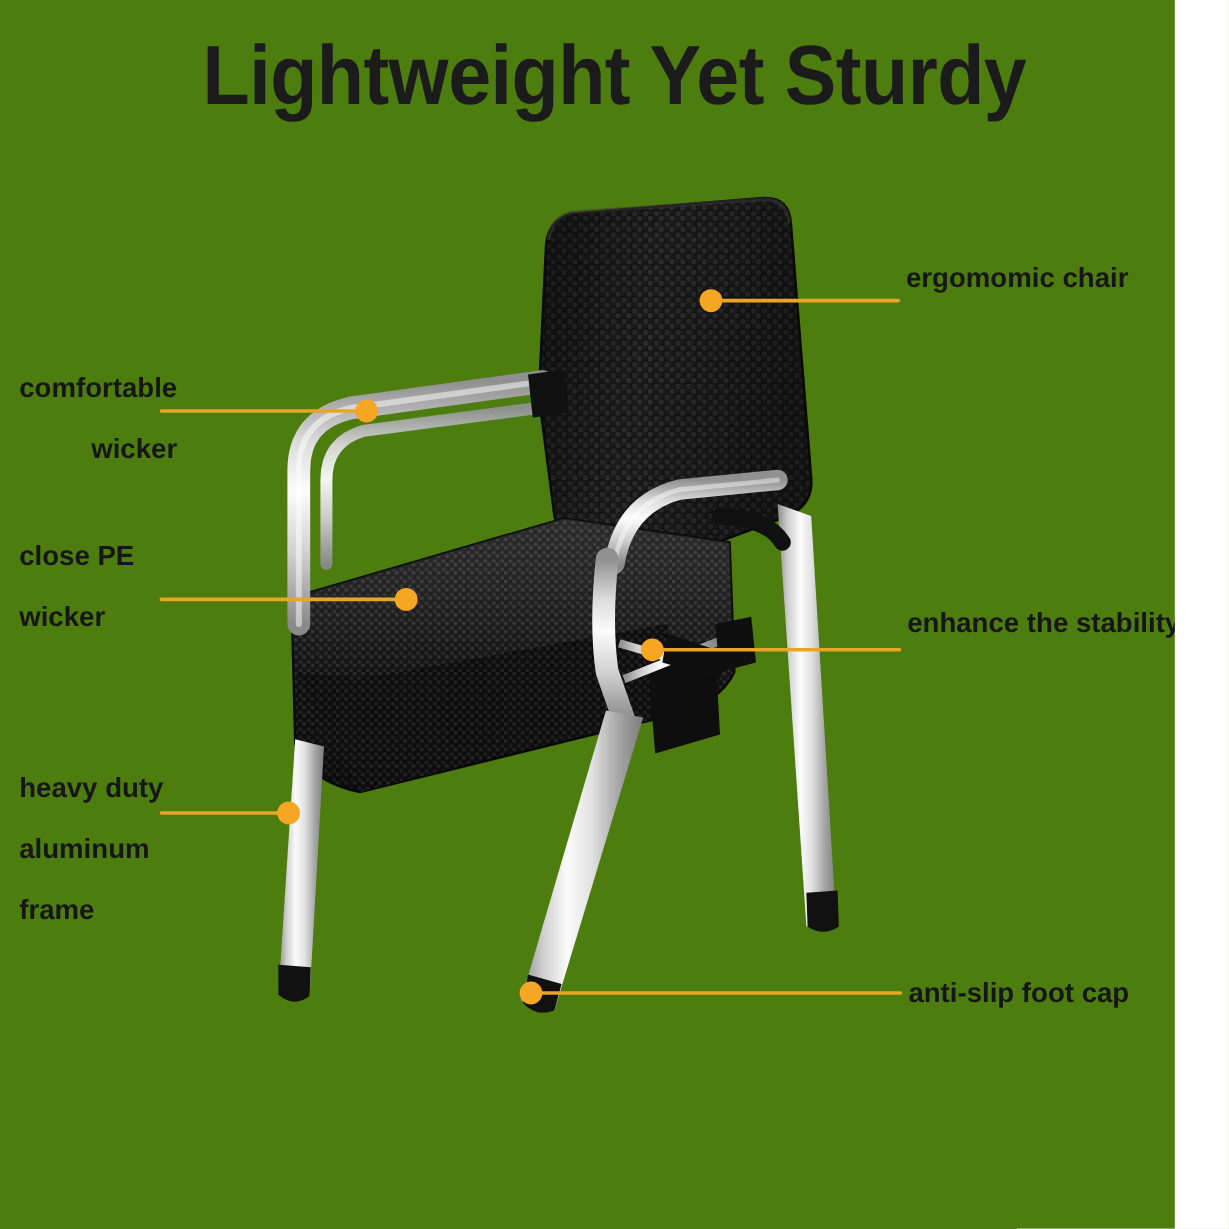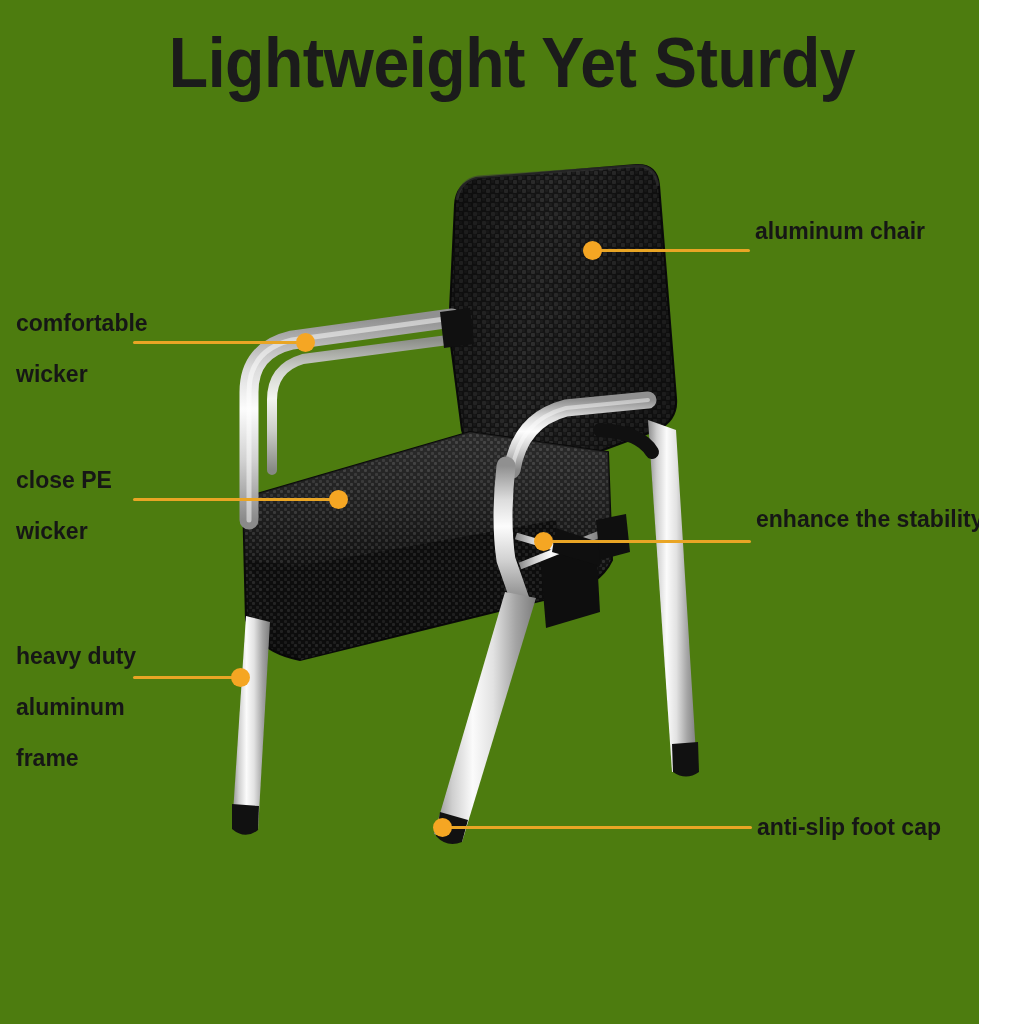--- a/index.html
+++ b/index.html
@@ -153,27 +153,27 @@
       <div class="leader" style="left: 551px; top: 540px; width: 200px; background: rgb(233, 165, 37);"></div>
       <div class="dot" style="left: 533.5px; top: 531.5px; width: 19px; height: 19px; background: rgb(245, 166, 35);"></div>
       <div class="leader" style="left: 133px; top: 676px; width: 107px; background: rgb(233, 165, 37);"></div>
       <div class="dot" style="left: 230.5px; top: 667.5px; width: 19px; height: 19px; background: rgb(245, 166, 35);"></div>
       <div class="leader" style="left: 450px; top: 826px; width: 302px; background: rgb(233, 165, 37);"></div>
       <div class="dot" style="left: 432.5px; top: 817.5px; width: 19px; height: 19px; background: rgb(245, 166, 35);"></div>
     </div>
 
   <div id="callouts">
       <div class="callout right" style="left: 755px; top: 218px;">
-        <span class="ln">aluminum chair</span>
+        <span class="ln">ergomomic chair</span>
       </div>
-      <div class="callout left" style="left: 16px; right: auto; top: 310px;">
+      <div class="callout left" style="left: 16px; right: auto; top: 310px; text-align: right;">
         <span class="ln">comfortable</span>
         <span class="ln">wicker</span>
       </div>
-      <div class="callout left" style="left: 16px; right: auto; top: 467px;">
+      <div class="callout left" style="left: 16px; right: auto; top: 450px;">
         <span class="ln">close PE</span>
         <span class="ln">wicker</span>
       </div>
       <div class="callout right" style="left: 756px; top: 506px;">
         <span class="ln">enhance the stability</span>
       </div>
       <div class="callout left" style="left: 16px; right: auto; top: 643px;">
         <span class="ln">heavy duty</span>
         <span class="ln">aluminum</span>
         <span class="ln">frame</span>

